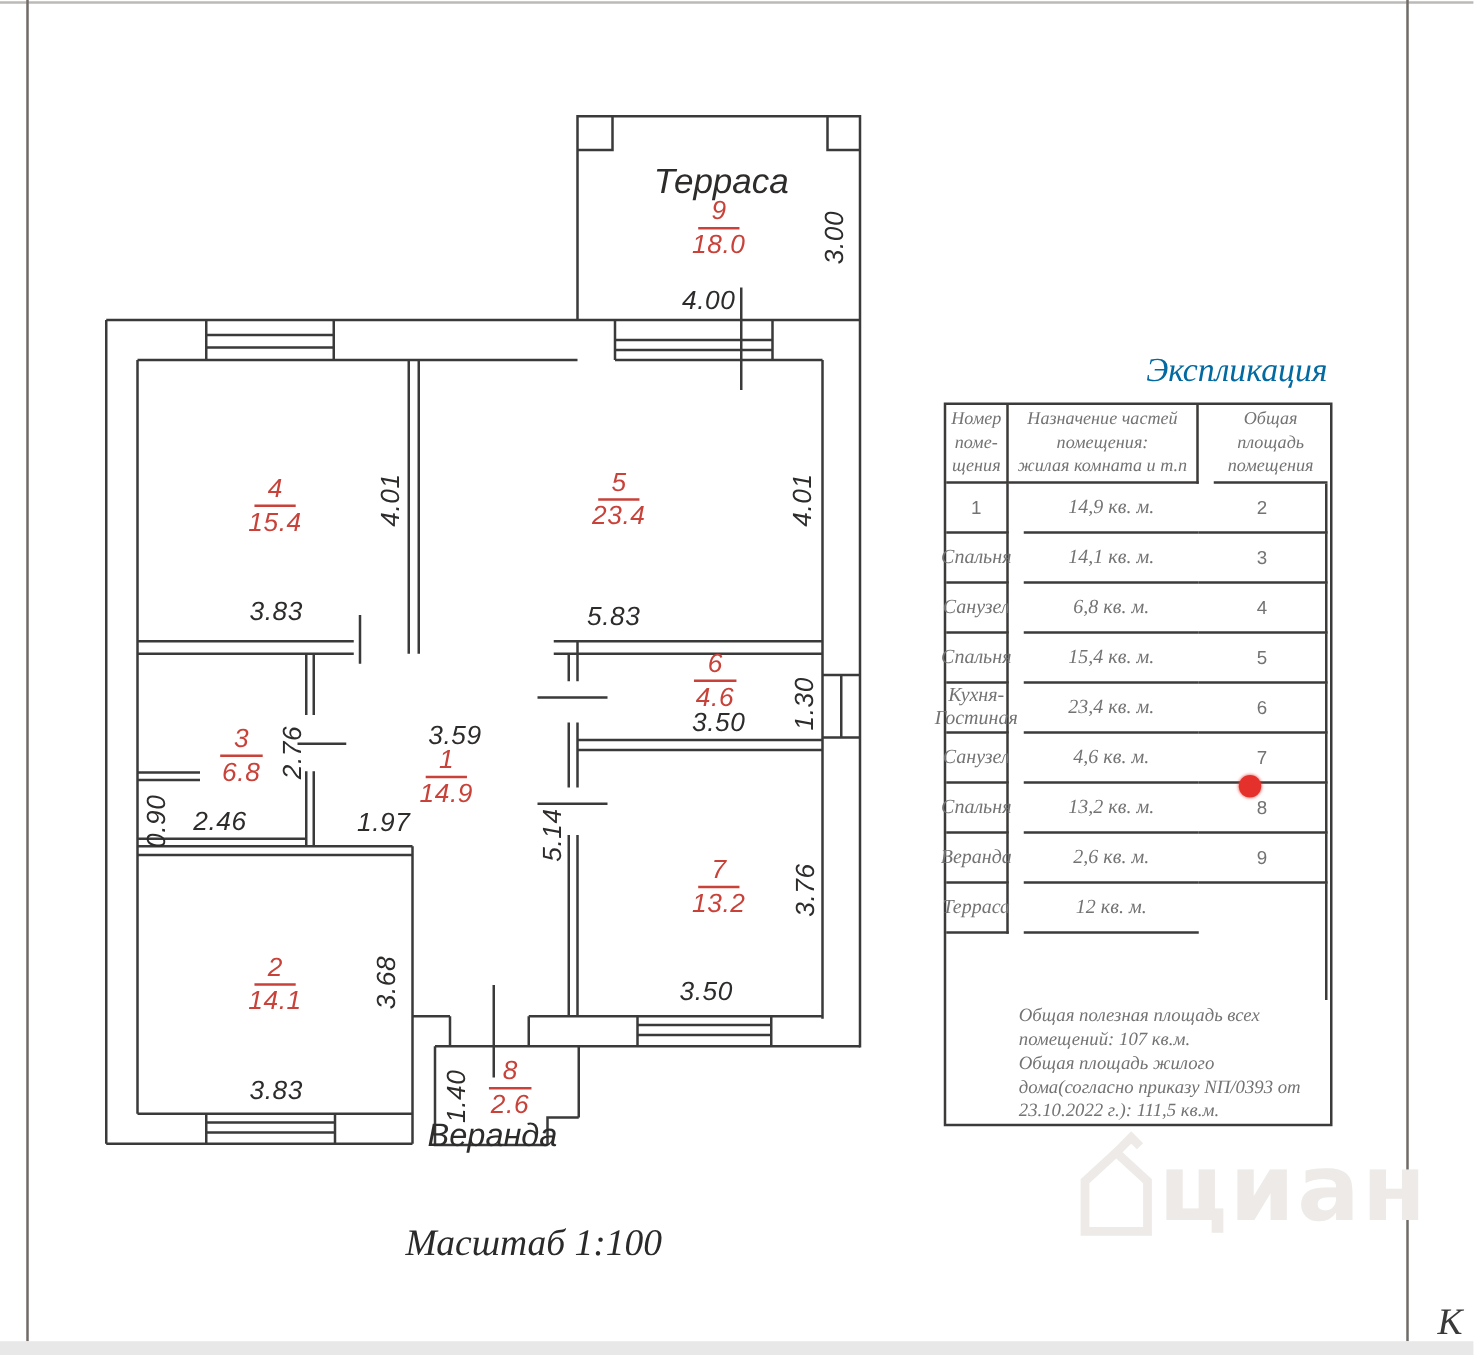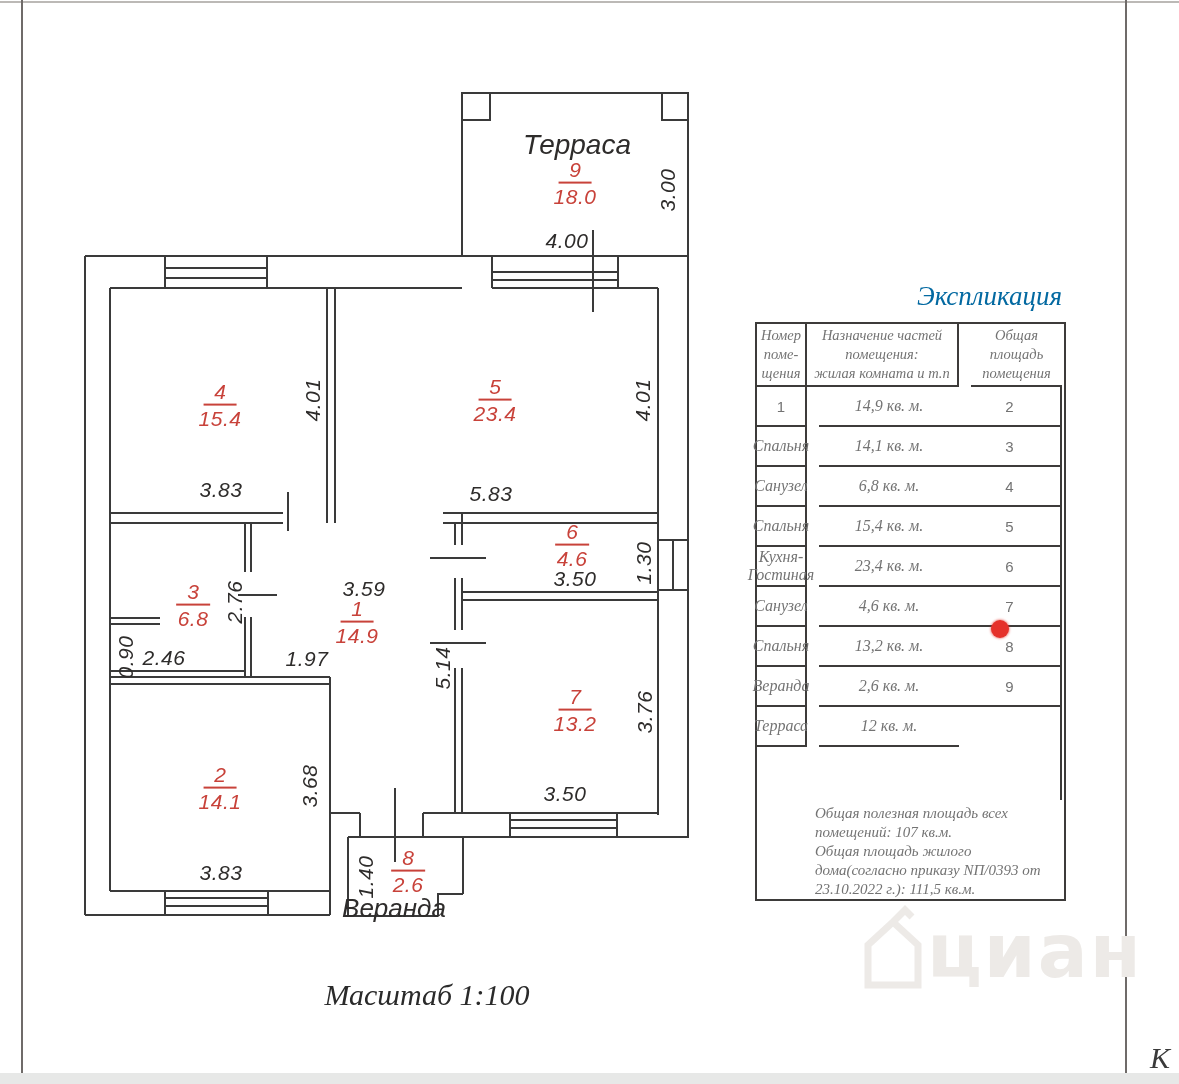--- a/index.html
+++ b/index.html
@@ -155,21 +155,21 @@
 
   <div class="dim" style="left:567px;top:241px;">4.00</div>
   <div class="dim v" style="left:668px;top:190px;">3.00</div>
   <div class="dim" style="left:221px;top:490px;">3.83</div>
   <div class="dim v" style="left:313px;top:400px;">4.01</div>
   <div class="dim" style="left:491px;top:494px;">5.83</div>
   <div class="dim v" style="left:643px;top:400px;">4.01</div>
   <div class="dim" style="left:364px;top:547px;margin-top:42px;">3.59</div>
   <div class="dim v" style="left:235px;top:602px;">2.76</div>
   <div class="dim v" style="left:126px;top:657px;">0.90</div>
-  <div class="dim" style="left:164px;top:658px;text-align:center;">2.46</div>
+  <div class="dim" style="left:176px;top:658px;text-align:center;">2.46</div>
   <div class="dim" style="left:307px;top:659px;">1.97</div>
   <div class="dim" style="left:575px;top:579px;">3.50</div>
   <div class="dim v" style="left:644px;top:563px;">1.30</div>
   <div class="dim v" style="left:443px;top:668px;">5.14</div>
   <div class="dim v" style="left:645px;top:712px;">3.76</div>
   <div class="dim" style="left:565px;top:794px;">3.50</div>
   <div class="dim v" style="left:310px;top:786px;">3.68</div>
   <div class="dim" style="left:221px;top:873px;">3.83</div>
   <div class="dim v" style="left:366px;top:877px;">1.40</div>
 

